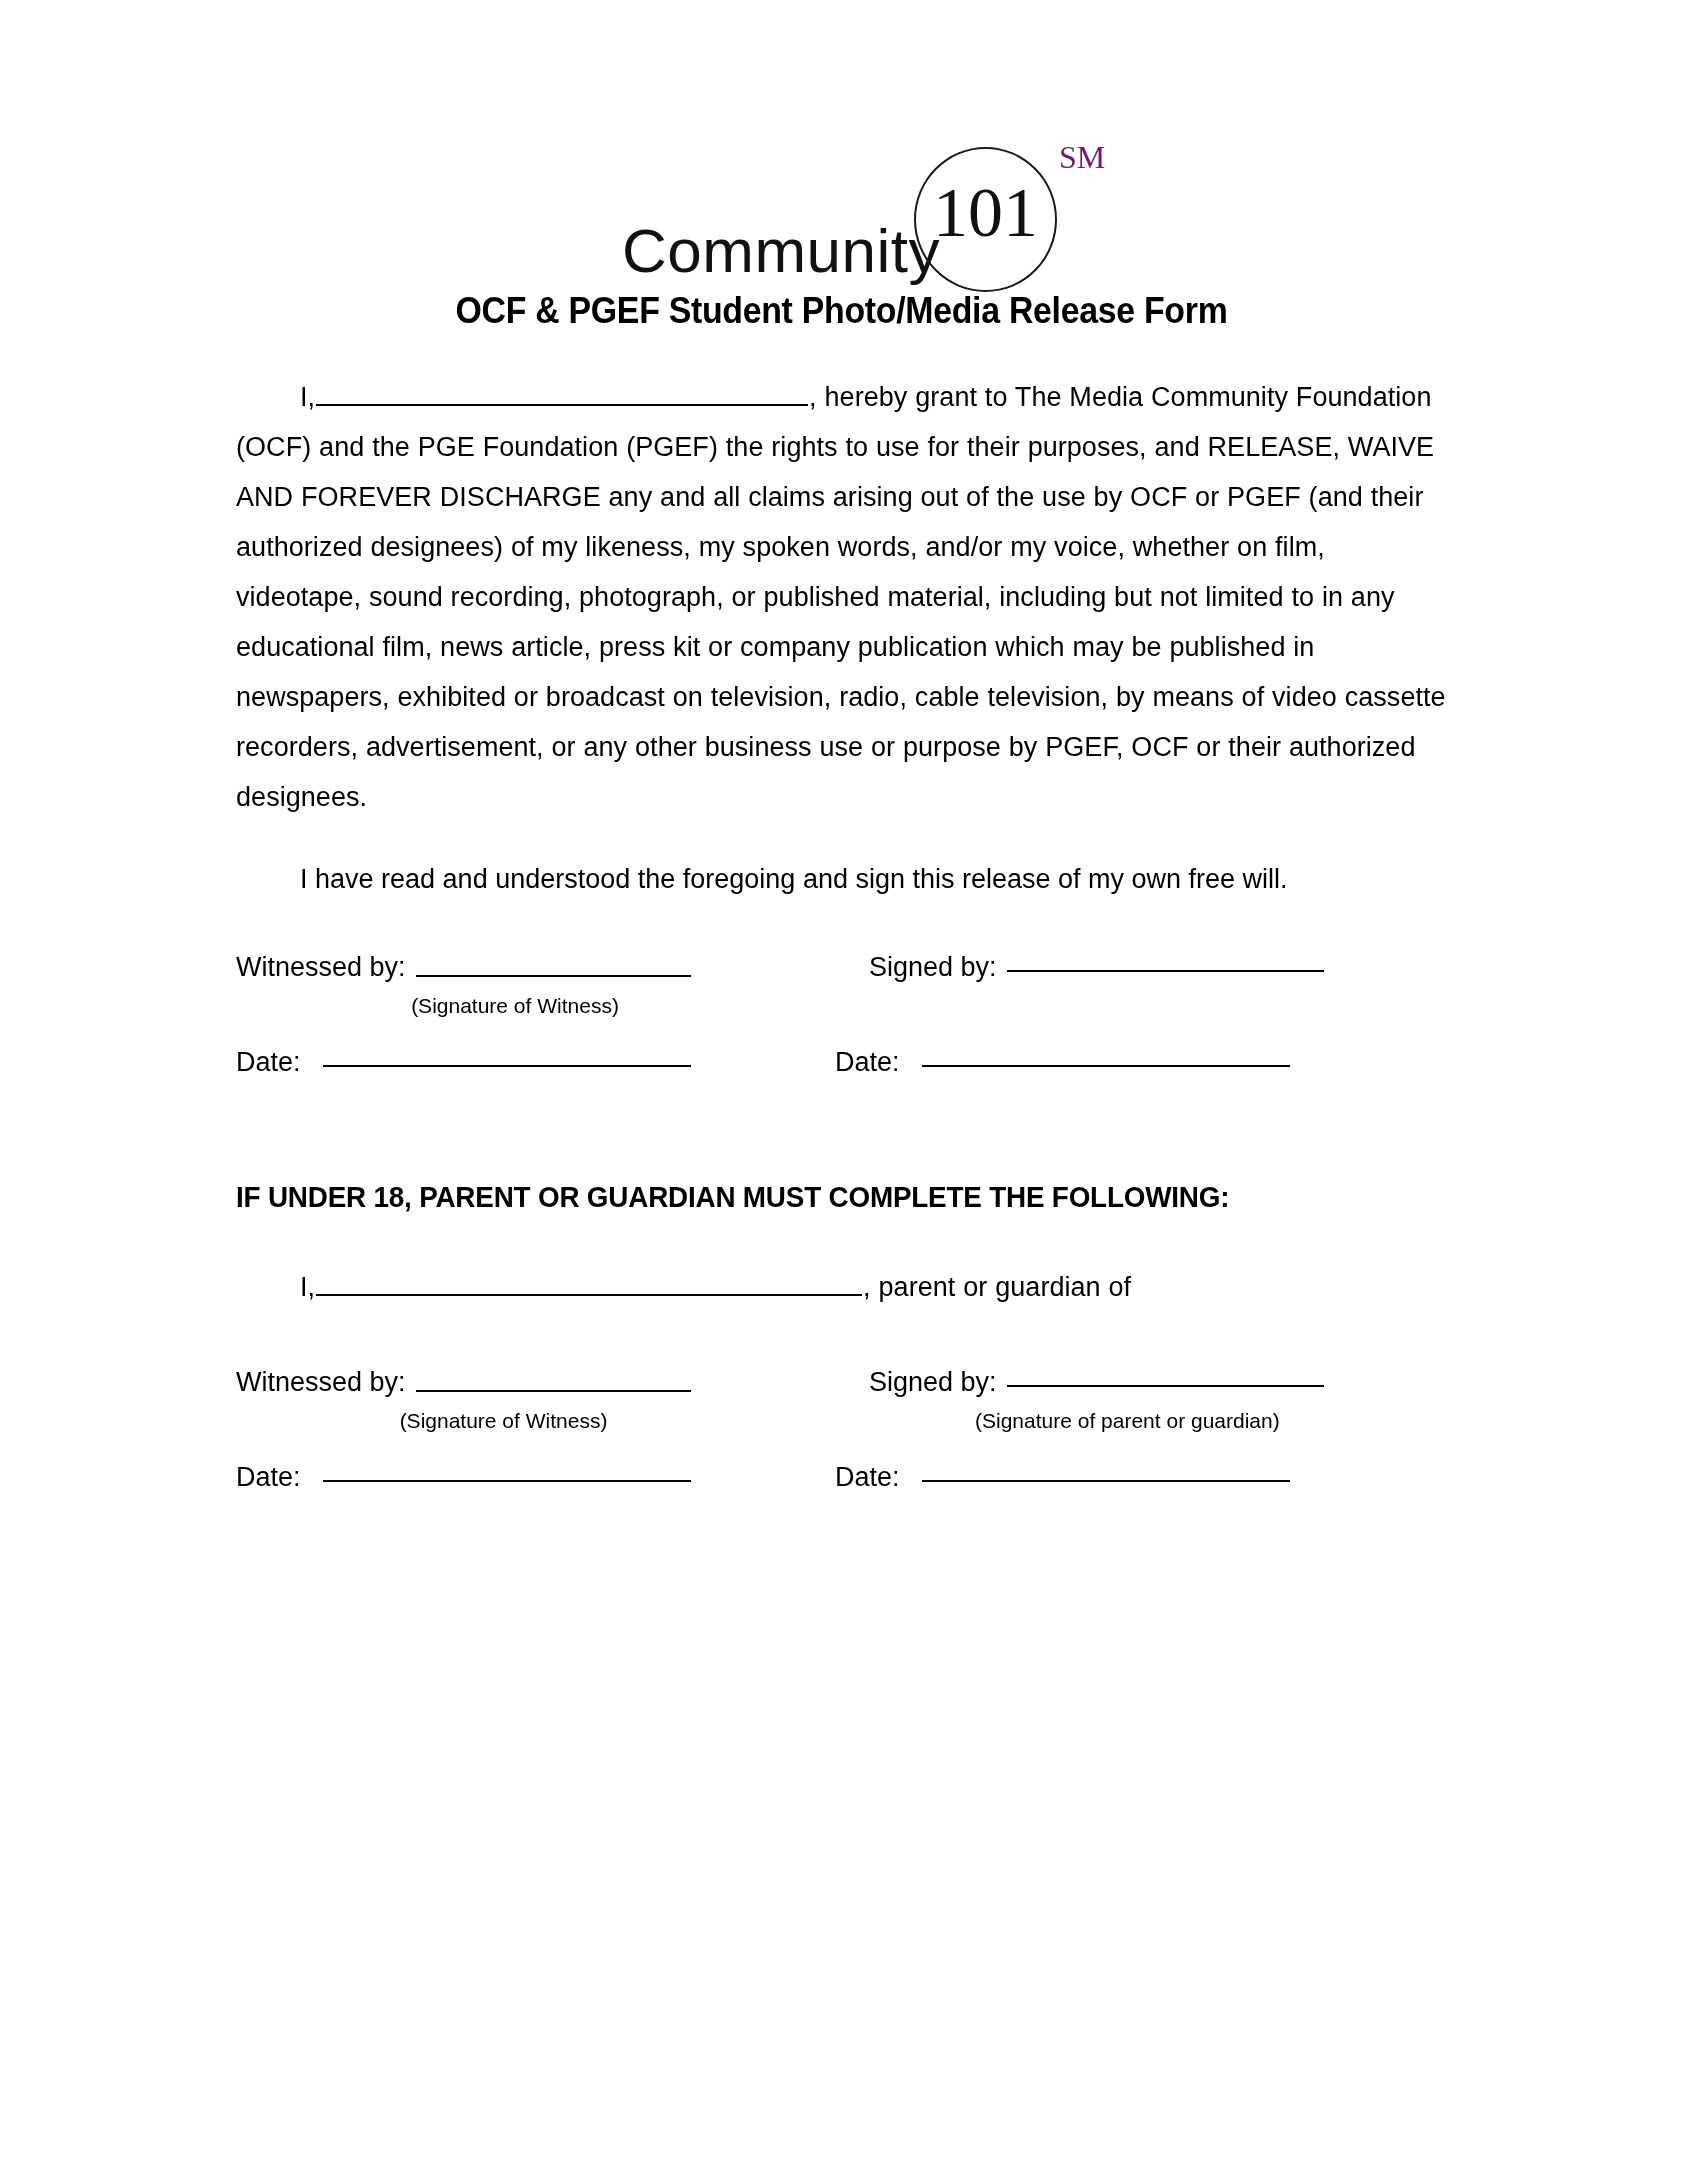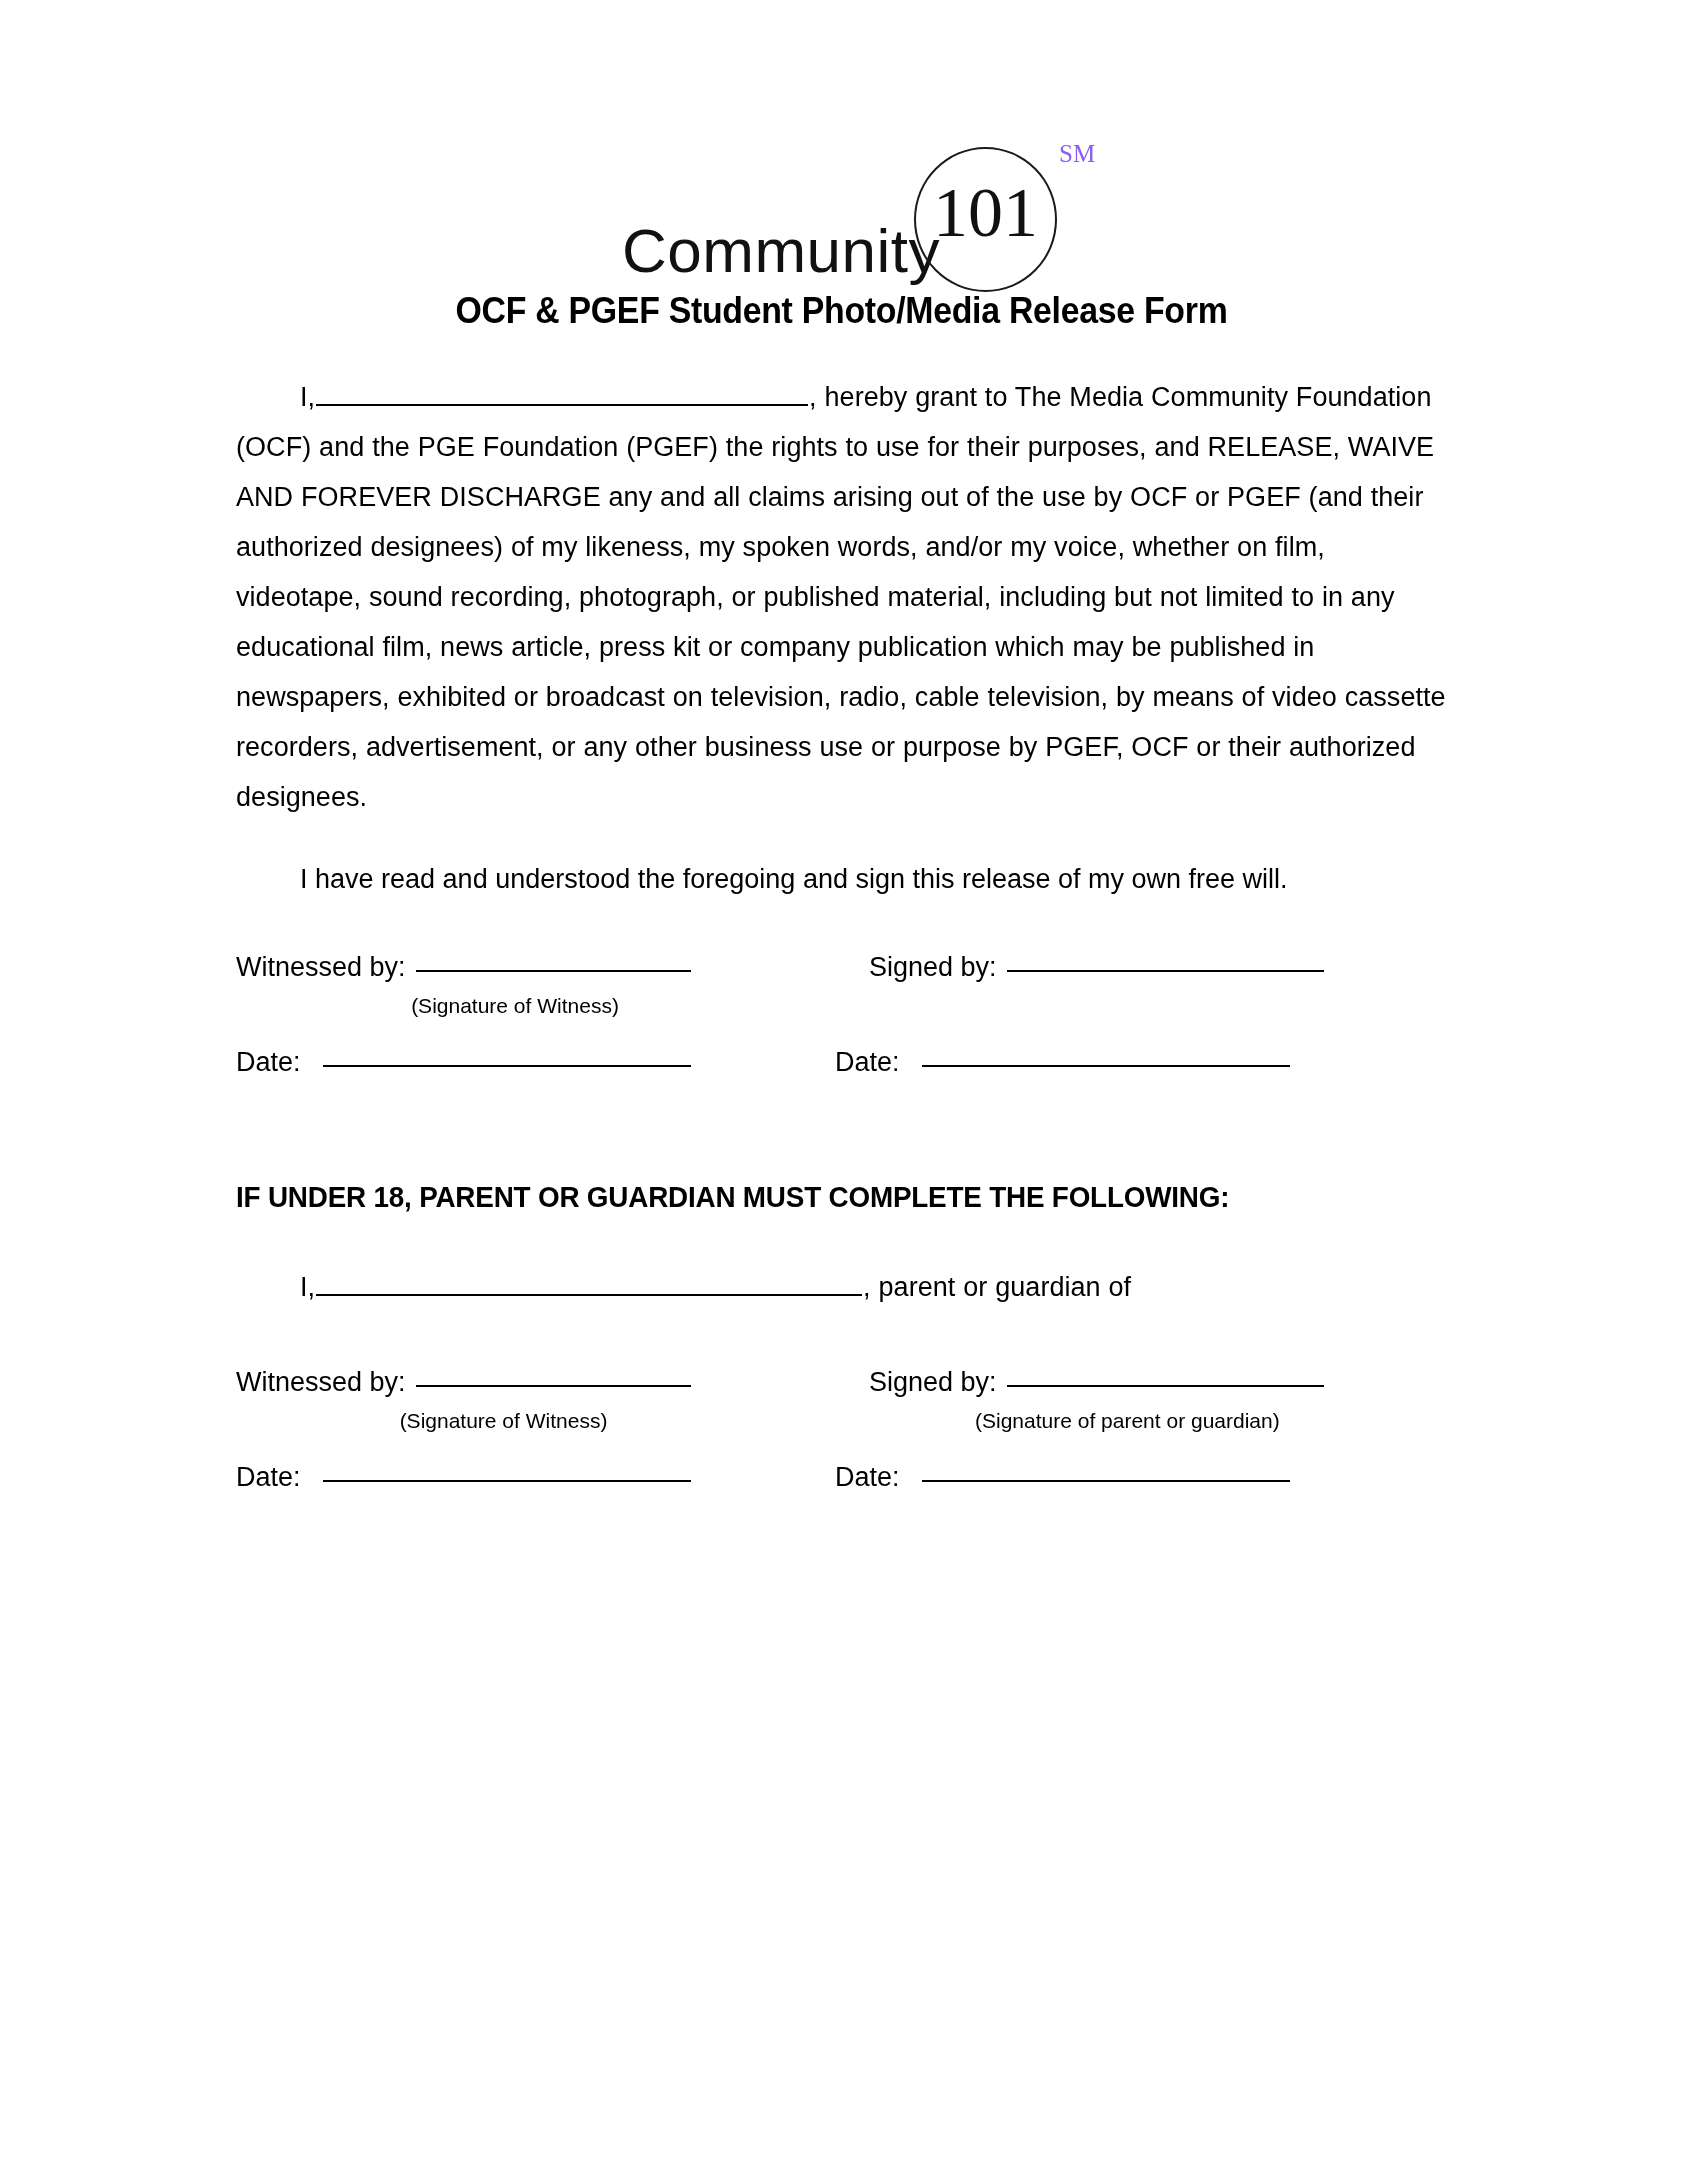--- a/index.html
+++ b/index.html
@@ -72,23 +72,23 @@
     font-family: "Liberation Serif", serif;
     font-size: 70px;
     line-height: 1;
     color: #111;
   }
   .logo-sm {
     position: absolute;
     left: 145px;
     top: -6px;
     font-family: "Liberation Serif", serif;
-    font-size: 25px;
-    line-height: 1;
-    color: #8b5cf6;
+    font-size: 32px;
+    line-height: 1;
+    color: #701a75;
   }
 
   
   .doc-title {
     text-align: center;
     font-family: "Liberation Sans", sans-serif;
     font-size: 36px;
     font-weight: bold;
     letter-spacing: -0.3px;
     margin-top: 16px;
@@ -129,21 +129,21 @@
 
   
   .sig-row {
     display: flex;
     align-items: flex-end;
   }
   .sig-col {
     display: flex;
     align-items: baseline;
   }
-  .sig-col-left  { width: 455px; }
+  .sig-col-left  { width: 455px; align-items: flex-end; }
   .sig-col-right { width: 455px; margin-left: 0; }
 
   .sig-label {
     font-size: 27px;
     line-height: 1;
     white-space: nowrap;
   }
   .sig-line {
     flex: 1 1 auto;
     border-bottom: 2.5px solid #000;

